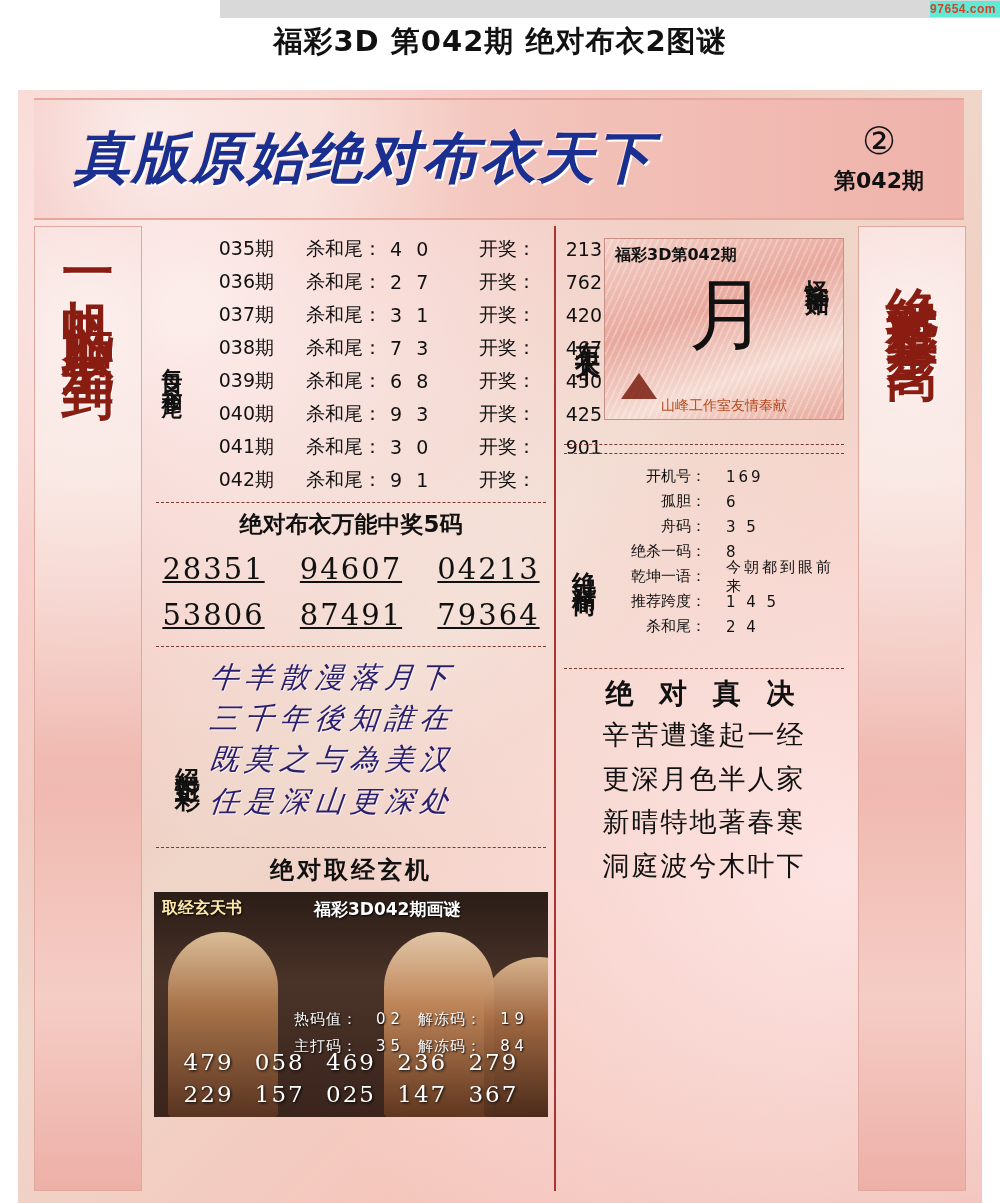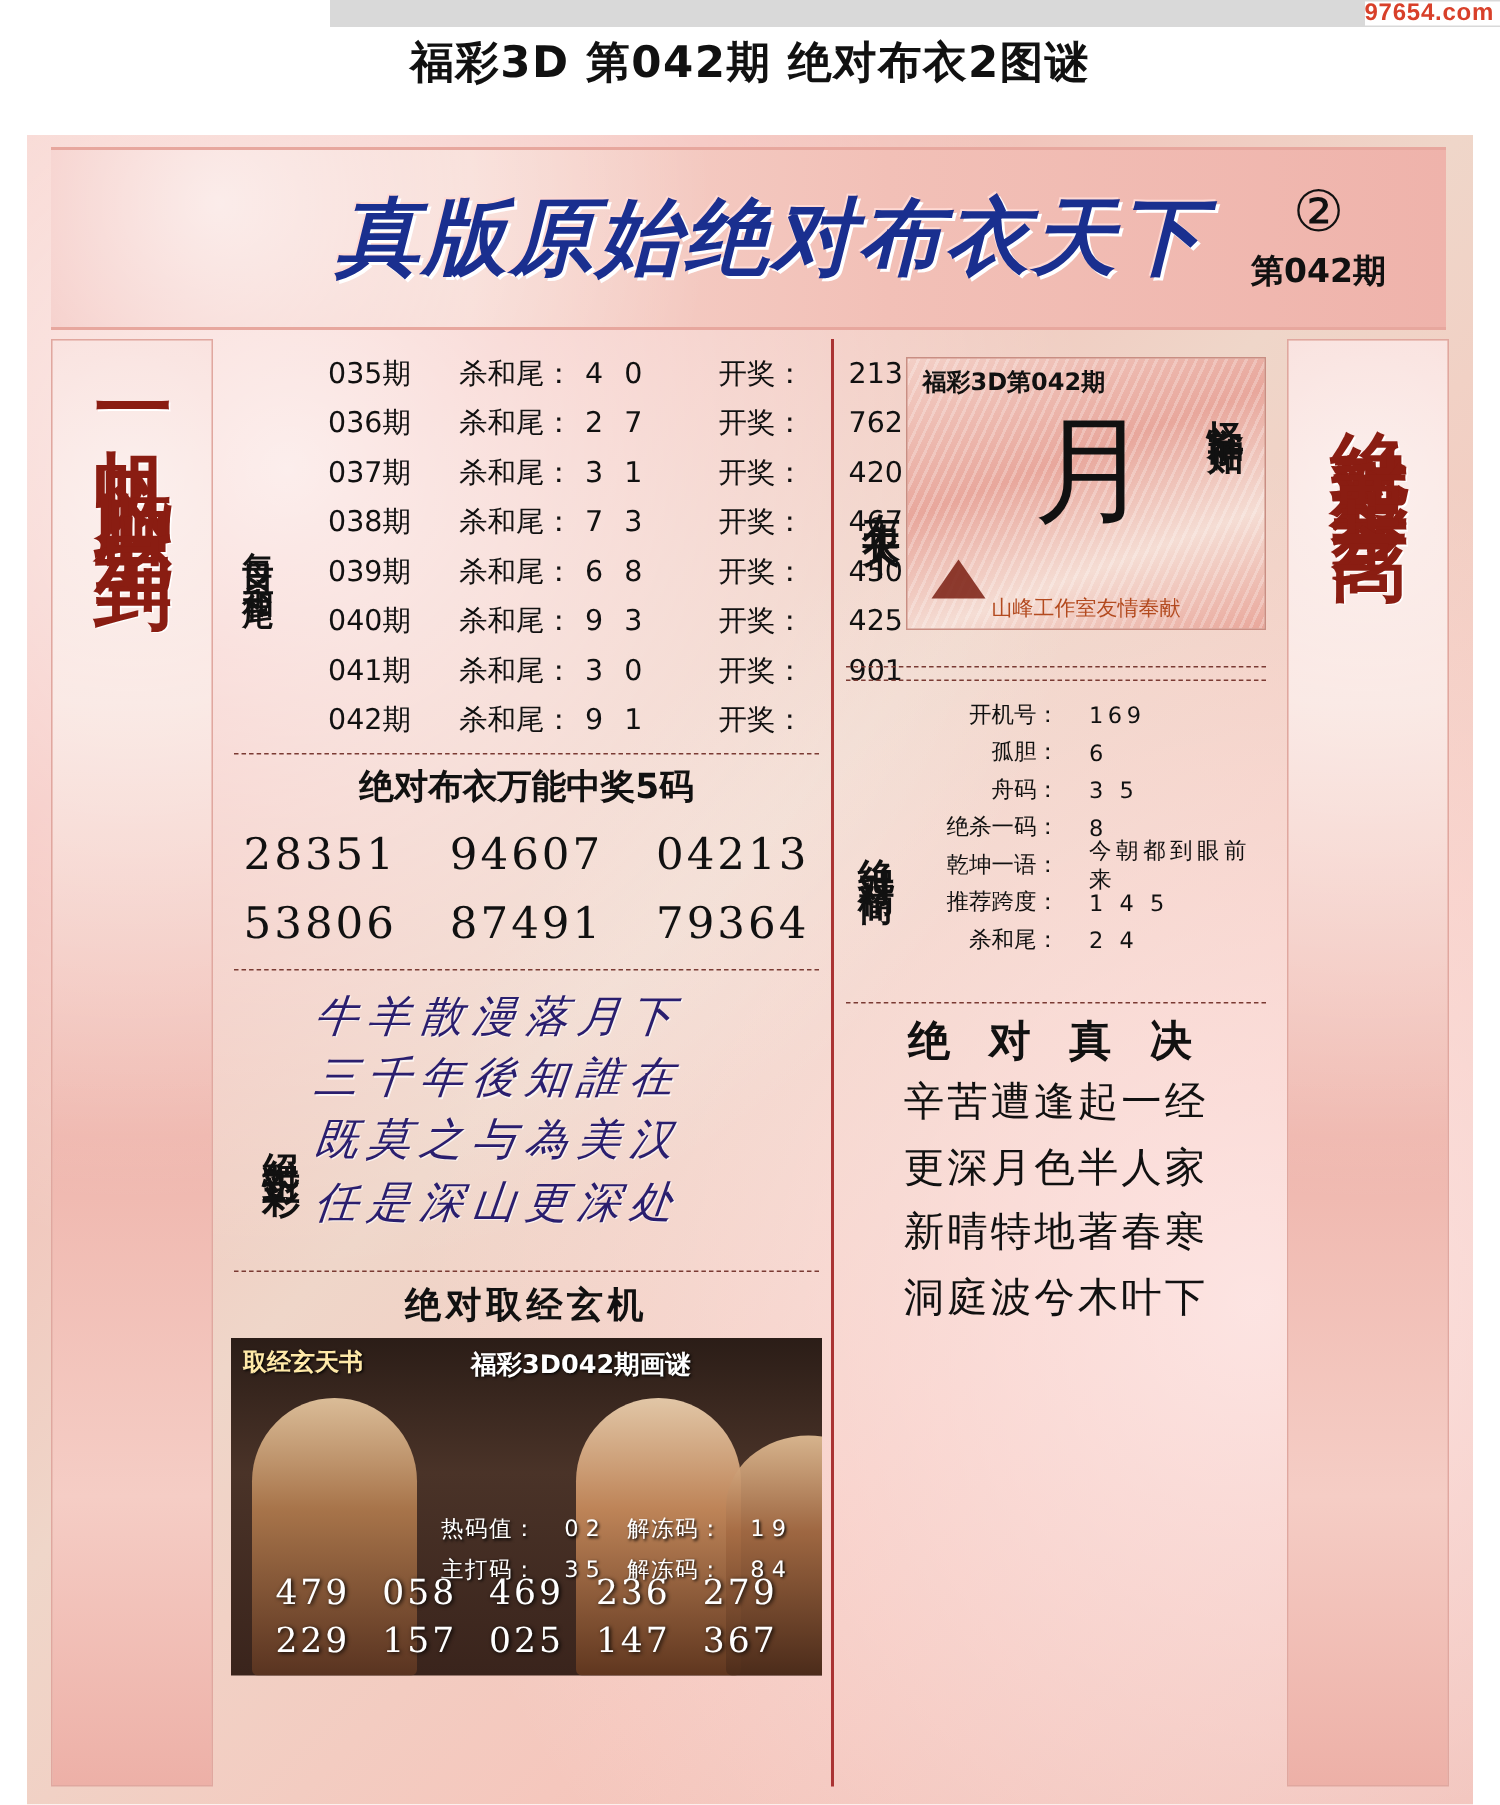--- a/index.html
+++ b/index.html
@@ -24,26 +24,26 @@
   .topbar {
     position: absolute;
     left: 220px; top: 0;
     width: 780px; height: 18px;
     background: #d9d9d9;
     display: flex;
     align-items: center;
     justify-content: flex-end;
   }
   .watermark {
-    font-size: 16px;
+    font-size: 12px;
     color: #d8402a;
     font-weight: bold;
     letter-spacing: .5px;
     padding-right: 4px;
-    background: #ffffff;
+    background: #5eead4;
     line-height: 16px;
   }
   
   .page-title {
     position: absolute;
     left: 0; top: 22px;
     width: 1000px;
     text-align: center;
     font-size: 29px;
     font-weight: bold;
@@ -71,21 +71,21 @@
     background:
       radial-gradient(circle at 12% 30%, rgba(255,255,255,.7), rgba(255,255,255,0) 40%),
       linear-gradient(90deg,#f0b3ac 0%, #f6d3cb 30%, #f2c0b7 60%, #efb3ab 100%);
     border-top: 2px solid #e7a79e;
     border-bottom: 2px solid #e7a79e;
     display: flex;
     align-items: center;
   }
   .banner-title {
     flex: 1;
-    text-align: right;
+    text-align: left;
     font-size: 56px;
     font-weight: bold;
     font-style: italic;
     color: #1a2f8f;
     font-family: "DejaVu Serif", "Liberation Serif", serif;
     text-shadow: 2px 2px 0 #ffffff, -1px -1px 0 #ffd9d3;
     letter-spacing: 2px;
     padding-left: 40px;
   }
   .banner-right {
@@ -204,21 +204,21 @@
     margin-top: 2px;
   }
   .codes-row {
     text-align: center;
     font-size: 29px;
     color: #111;
     letter-spacing: 2px;
     margin-top: 12px;
     font-family: "DejaVu Serif", serif;
   }
-  .codes-row span { margin: 13px 12px; }
+  .codes-row span { margin: 13px 12px; text-decoration: underline; }
   
   .calli-wrap {
     display: flex;
     padding: 4px 6px 0 8px;
   }
   .calli-label {
     width: 48px;
     font-size: 25px;
     font-weight: bold;
     color: #111;

